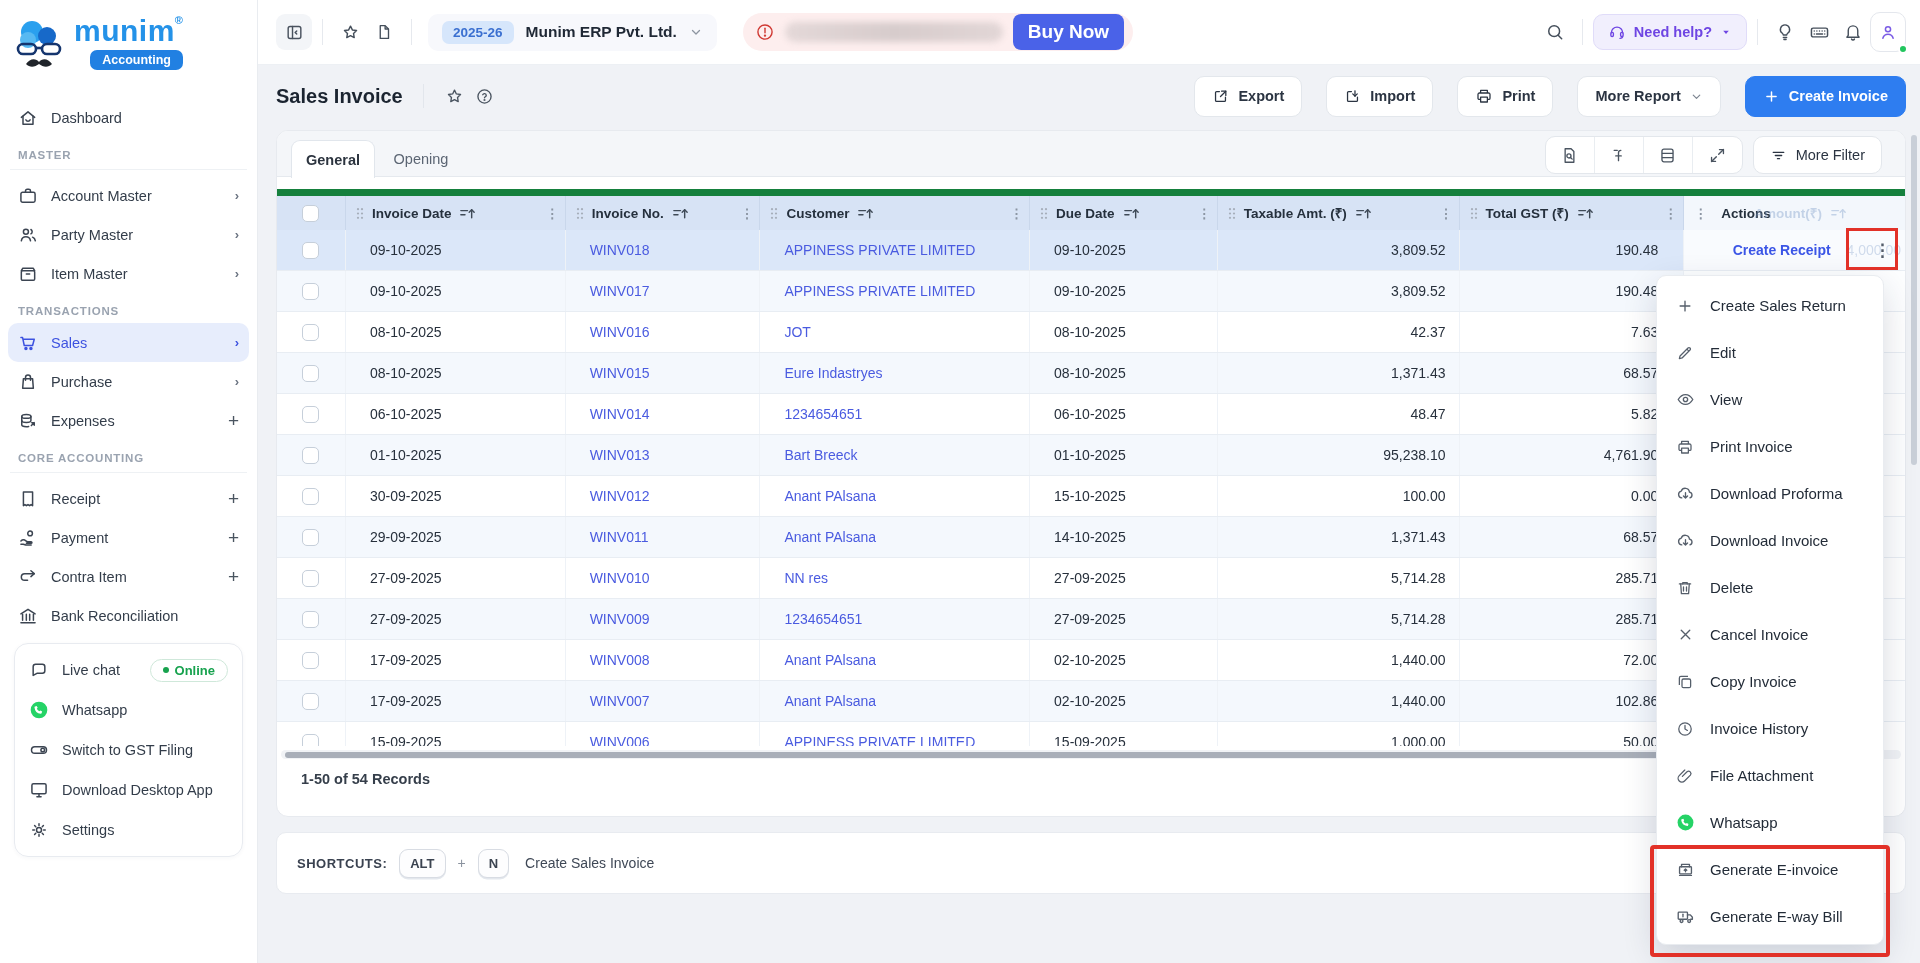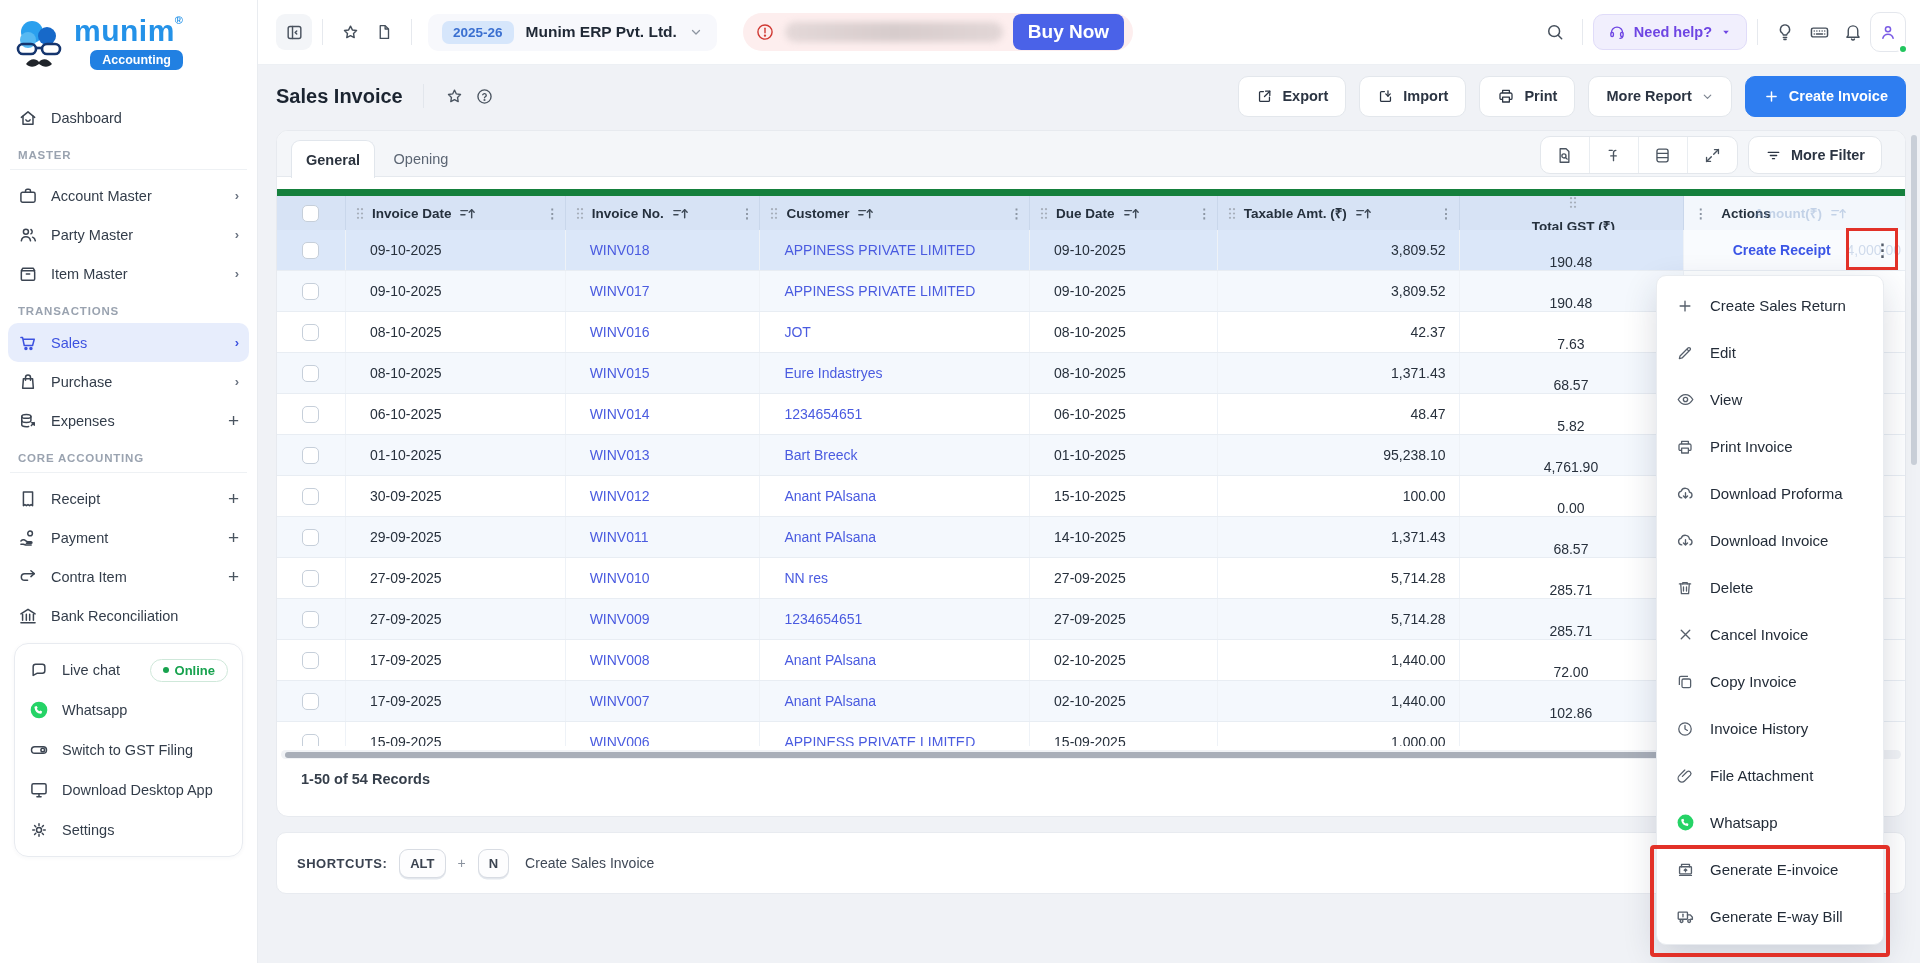--- a/index.html
+++ b/index.html
@@ -47,52 +47,52 @@
   .need-help { display:flex; align-items:center; gap:8px; background:#f1effd; border:1px solid #e0dcf9; color:#6e45e3; border-radius:10px; padding:8px 14px; font-size:14.5px; font-weight:700; cursor:pointer; }
   .profile-btn { width:36px; height:40px; border:1px solid #e4e7ed; border-radius:10px; display:flex; align-items:center; justify-content:center; color:#7a5be5; position:relative; cursor:pointer; }
   .profile-dot { position:absolute; right:-3px; bottom:-3px; width:10px; height:10px; border-radius:50%; background:#22c55e; border:2px solid #fff; }
 
   
   .main { position:absolute; left:258px; top:65px; right:0; bottom:0; background:#f0f2f6; }
   .page-head { position:absolute; left:18px; right:14px; top:0; height:62px; display:flex; align-items:center; }
   .page-title { font-size:20px; font-weight:700; color:#1b2430; }
   .ph-div { width:1px; height:24px; background:#e2e6ec; margin:0 16px 0 20px; }
   .ph-ic { width:30px; height:30px; display:flex; align-items:center; justify-content:center; color:#4a5460; cursor:pointer; }
-  .ph-actions { margin-left:auto; display:flex; align-items:center; gap:13px; }
+  .ph-actions { margin-left:auto; display:flex; align-items:center; gap:24px; }
   .btn { display:flex; align-items:center; gap:9px; background:#fff; border:1px solid #e3e7ec; border-radius:10px; height:41px; padding:0 17px; font-size:14.5px; font-weight:600; color:#2b3442; cursor:pointer; }
   .btn-primary { background:#2e7df0; border-color:#2e7df0; color:#fff; }
 
   
   .card { position:absolute; left:18px; right:14px; top:65px; height:687px; background:#fff; border:1px solid #e7eaef; border-radius:12px; }
   .tabstrip { position:relative; height:46px; background:#f4f6f9; border-bottom:1px solid #e5e9ee; border-radius:11px 11px 0 0; }
   .tab { position:absolute; top:9px; height:38px; display:flex; align-items:center; justify-content:center; font-size:14.5px; cursor:pointer; }
   .tab-general { left:14px; width:84px; background:#fff; border:1px solid #e1e6ec; border-bottom:none; border-radius:9px 9px 0 0; color:#2c343f; font-weight:600; }
   .tab-opening { left:100px; width:88px; color:#5b6573; font-weight:500; }
   .tools { position:absolute; top:5px; right:23px; display:flex; gap:10px; z-index:3; }
   .tool-group { display:flex; background:#fff; border:1px solid #e3e7ec; border-radius:10px; height:38px; overflow:hidden; }
   .tool-cell { width:49px; display:flex; align-items:center; justify-content:center; color:#4a5460; border-right:1px solid #e9edf1; cursor:pointer; }
   .tool-cell:last-child { border-right:none; }
-  .more-filter { display:flex; align-items:center; gap:9px; background:#fff; border:1px solid #e3e7ec; border-radius:10px; height:38px; padding:0 16px; font-size:14.5px; font-weight:700; color:#2b3442; cursor:pointer; }
+  .more-filter { display:flex; align-items:center; gap:9px; background:#fff; border:1px solid #e3e7ec; border-radius:10px; height:38px; padding:0 16px; font-size:14.5px; font-weight:400; color:#2b3442; cursor:pointer; }
 
   
   .thead { position:absolute; top:58px; left:0; right:0; height:41px; display:flex; background:#d7e3f5; border-top:7px solid #15803d; }
   .th { display:flex; align-items:center; gap:8px; padding:0 6px 0 10px; border-right:1px solid #c9d7eb; font-size:13.5px; font-weight:700; color:#25303d; position:relative; }
   .th .colmenu { margin-left:auto; color:#8b95a3; font-size:13px; cursor:pointer; }
   .tbody { position:absolute; top:99px; left:0; right:0; height:516px; overflow:hidden; }
   .tr { display:flex; height:41px; border-bottom:1px solid #e8edf3; background:#fff; }
   .tr.alt { background:#f4f8fd; }
   .tr.sel-row { background:#dbe7f9; }
   .td { display:flex; align-items:center; padding:0 10px 0 24px; font-size:14px; color:#27303c; border-right:1px solid #eef2f7; overflow:hidden; white-space:nowrap; }
   .c-sel { width:69px; justify-content:center; padding:0; }
   .c-date { width:220px; }
   .c-no { width:195px; }
   .c-cust { width:270px; }
   .c-due { width:188px; }
   .c-tax { width:242px; }
-  .c-gst { width:225px;flex-direction:column; }
+  .c-gst { width:225px; }
   .c-act { width:221px; border-right:none; }
   .num { justify-content:flex-end; padding-right:13px; }
   .c-gst.num { padding-right:25px; }
   .cb { width:17px; height:17px; border:1.5px solid #c6cfda; border-radius:5px; background:#fff; cursor:pointer; }
   .lnk { color:#4a5be0; text-decoration:none; cursor:pointer; }
   .th.c-act { background:rgba(255,255,255,.7); }
   .td.c-act { background:rgba(255,255,255,.82); position:relative; justify-content:center; padding:0; }
   .ghost-col { position:absolute; left:72px; top:0; height:100%; display:flex; align-items:center; gap:8px; color:#7d9cc8; opacity:.4; font-weight:700; pointer-events:none; }
   .ghost-amt { position:absolute; right:4px; color:#9db4d6; opacity:.45; font-size:14px; pointer-events:none; }
   .act-link { font-weight:700; font-size:14px; color:#3b55e6; margin-right:26px; }

